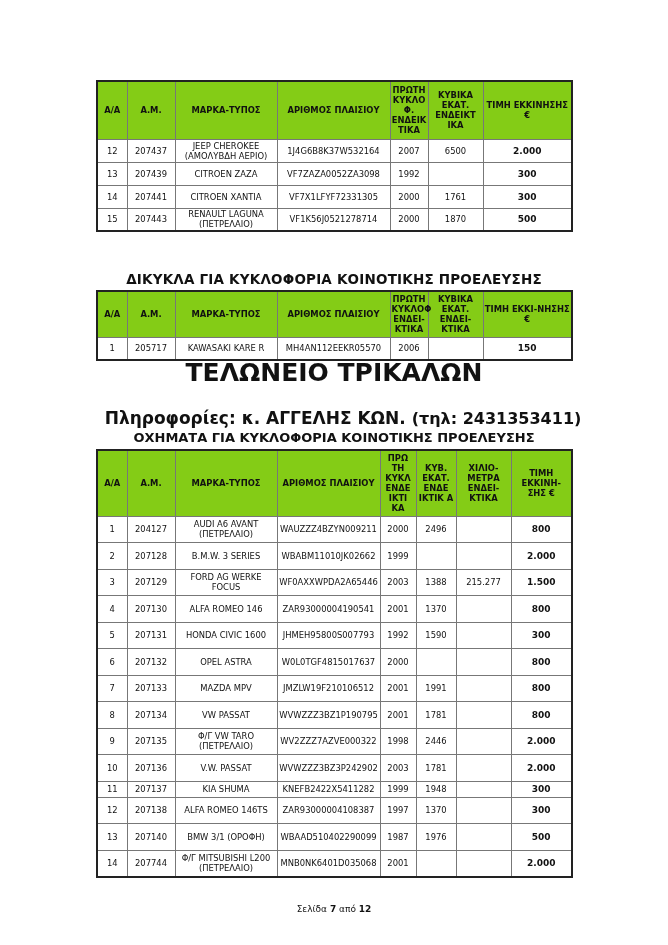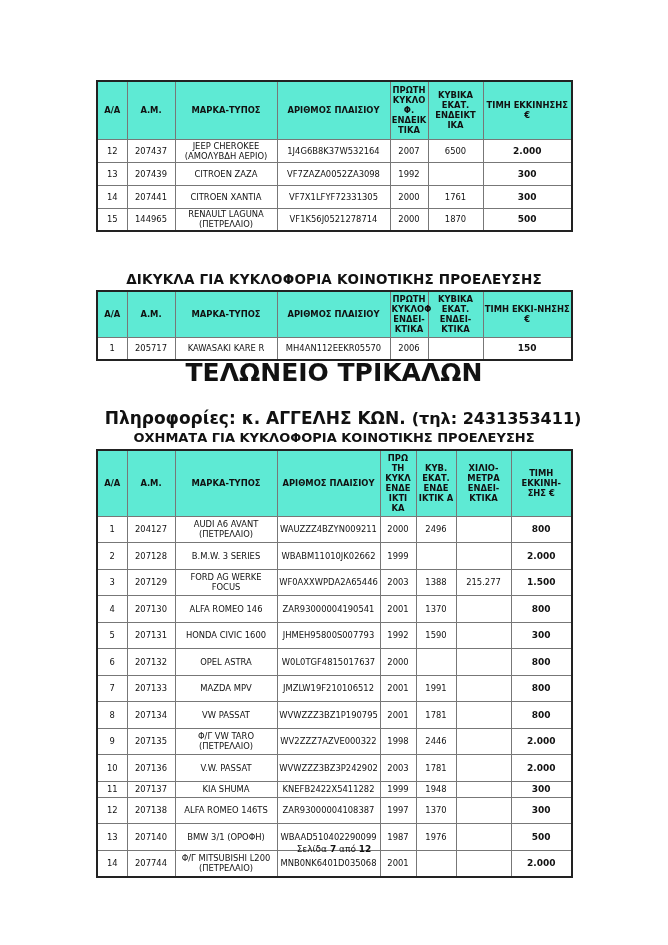--- a/index.html
+++ b/index.html
@@ -2,29 +2,29 @@
 <html><head>
 <meta charset="utf-8">
 <style>
   html, body { margin:0; padding:0; background:#ffffff; }
   body { width:668px; height:945px; position:relative; overflow:hidden;
          font-family:"DejaVu Sans", sans-serif; color:#111; }
   table { border-collapse:collapse; position:absolute; left:96px; width:475px;
           table-layout:fixed; font-size:8.4px; }
   th, td { border:1px solid #777; text-align:center; vertical-align:middle; padding:0 1px; line-height:10px; }
   table { border:2px solid #222; }
-  th { background:#5eead4; font-weight:bold; font-size:8.4px; }
+  th { background:#84cc16; font-weight:bold; font-size:8.4px; }
   td.price { font-weight:bold; font-size:9px; }
   .title { position:absolute; left:0; width:668px; text-align:center; font-weight:bold; }
   .t-moto { top:271px; font-size:13.5px; letter-spacing:0.2px; }
   .t-office { top:358px; font-size:25px; }
   .t-info { top:408px; font-size:17px;padding-left:9px; }
   .t-info .tel { font-size:16px; }
   .t-sub { top:430px; font-size:13px; }
-  .footer { position:absolute; top:844px; left:0; width:668px; text-align:center; font-size:9px; }
+  .footer { position:absolute; top:904px; left:0; width:668px; text-align:center; font-size:9px; }
   .footer b { font-weight:bold; }
 </style>
 </head>
 <body>
 
 <table style="top:80px;">
   <colgroup>
     <col style="width:30px">
       <col style="width:48px">
       <col style="width:102px">
@@ -67,21 +67,21 @@
         <td>14</td>
         <td>207441</td>
         <td>CITROEN XANTIA</td>
         <td>VF7X1LFYF72331305</td>
         <td>2000</td>
         <td>1761</td>
         <td class="price">300</td>
       </tr>
       <tr style="height: 23px;">
         <td>15</td>
-        <td>144965</td>
+        <td>207443</td>
         <td>RENAULT LAGUNA (ΠΕΤΡΕΛΑΙΟ)</td>
         <td>VF1K56J0521278714</td>
         <td>2000</td>
         <td>1870</td>
         <td class="price">500</td>
       </tr>
     </tbody>
 </table>
 
 <div class="title t-moto">ΔΙΚΥΚΛΑ ΓΙΑ ΚΥΚΛΟΦΟΡΙΑ ΚΟΙΝΟΤΙΚΗΣ ΠΡΟΕΛΕΥΣΗΣ</div>

